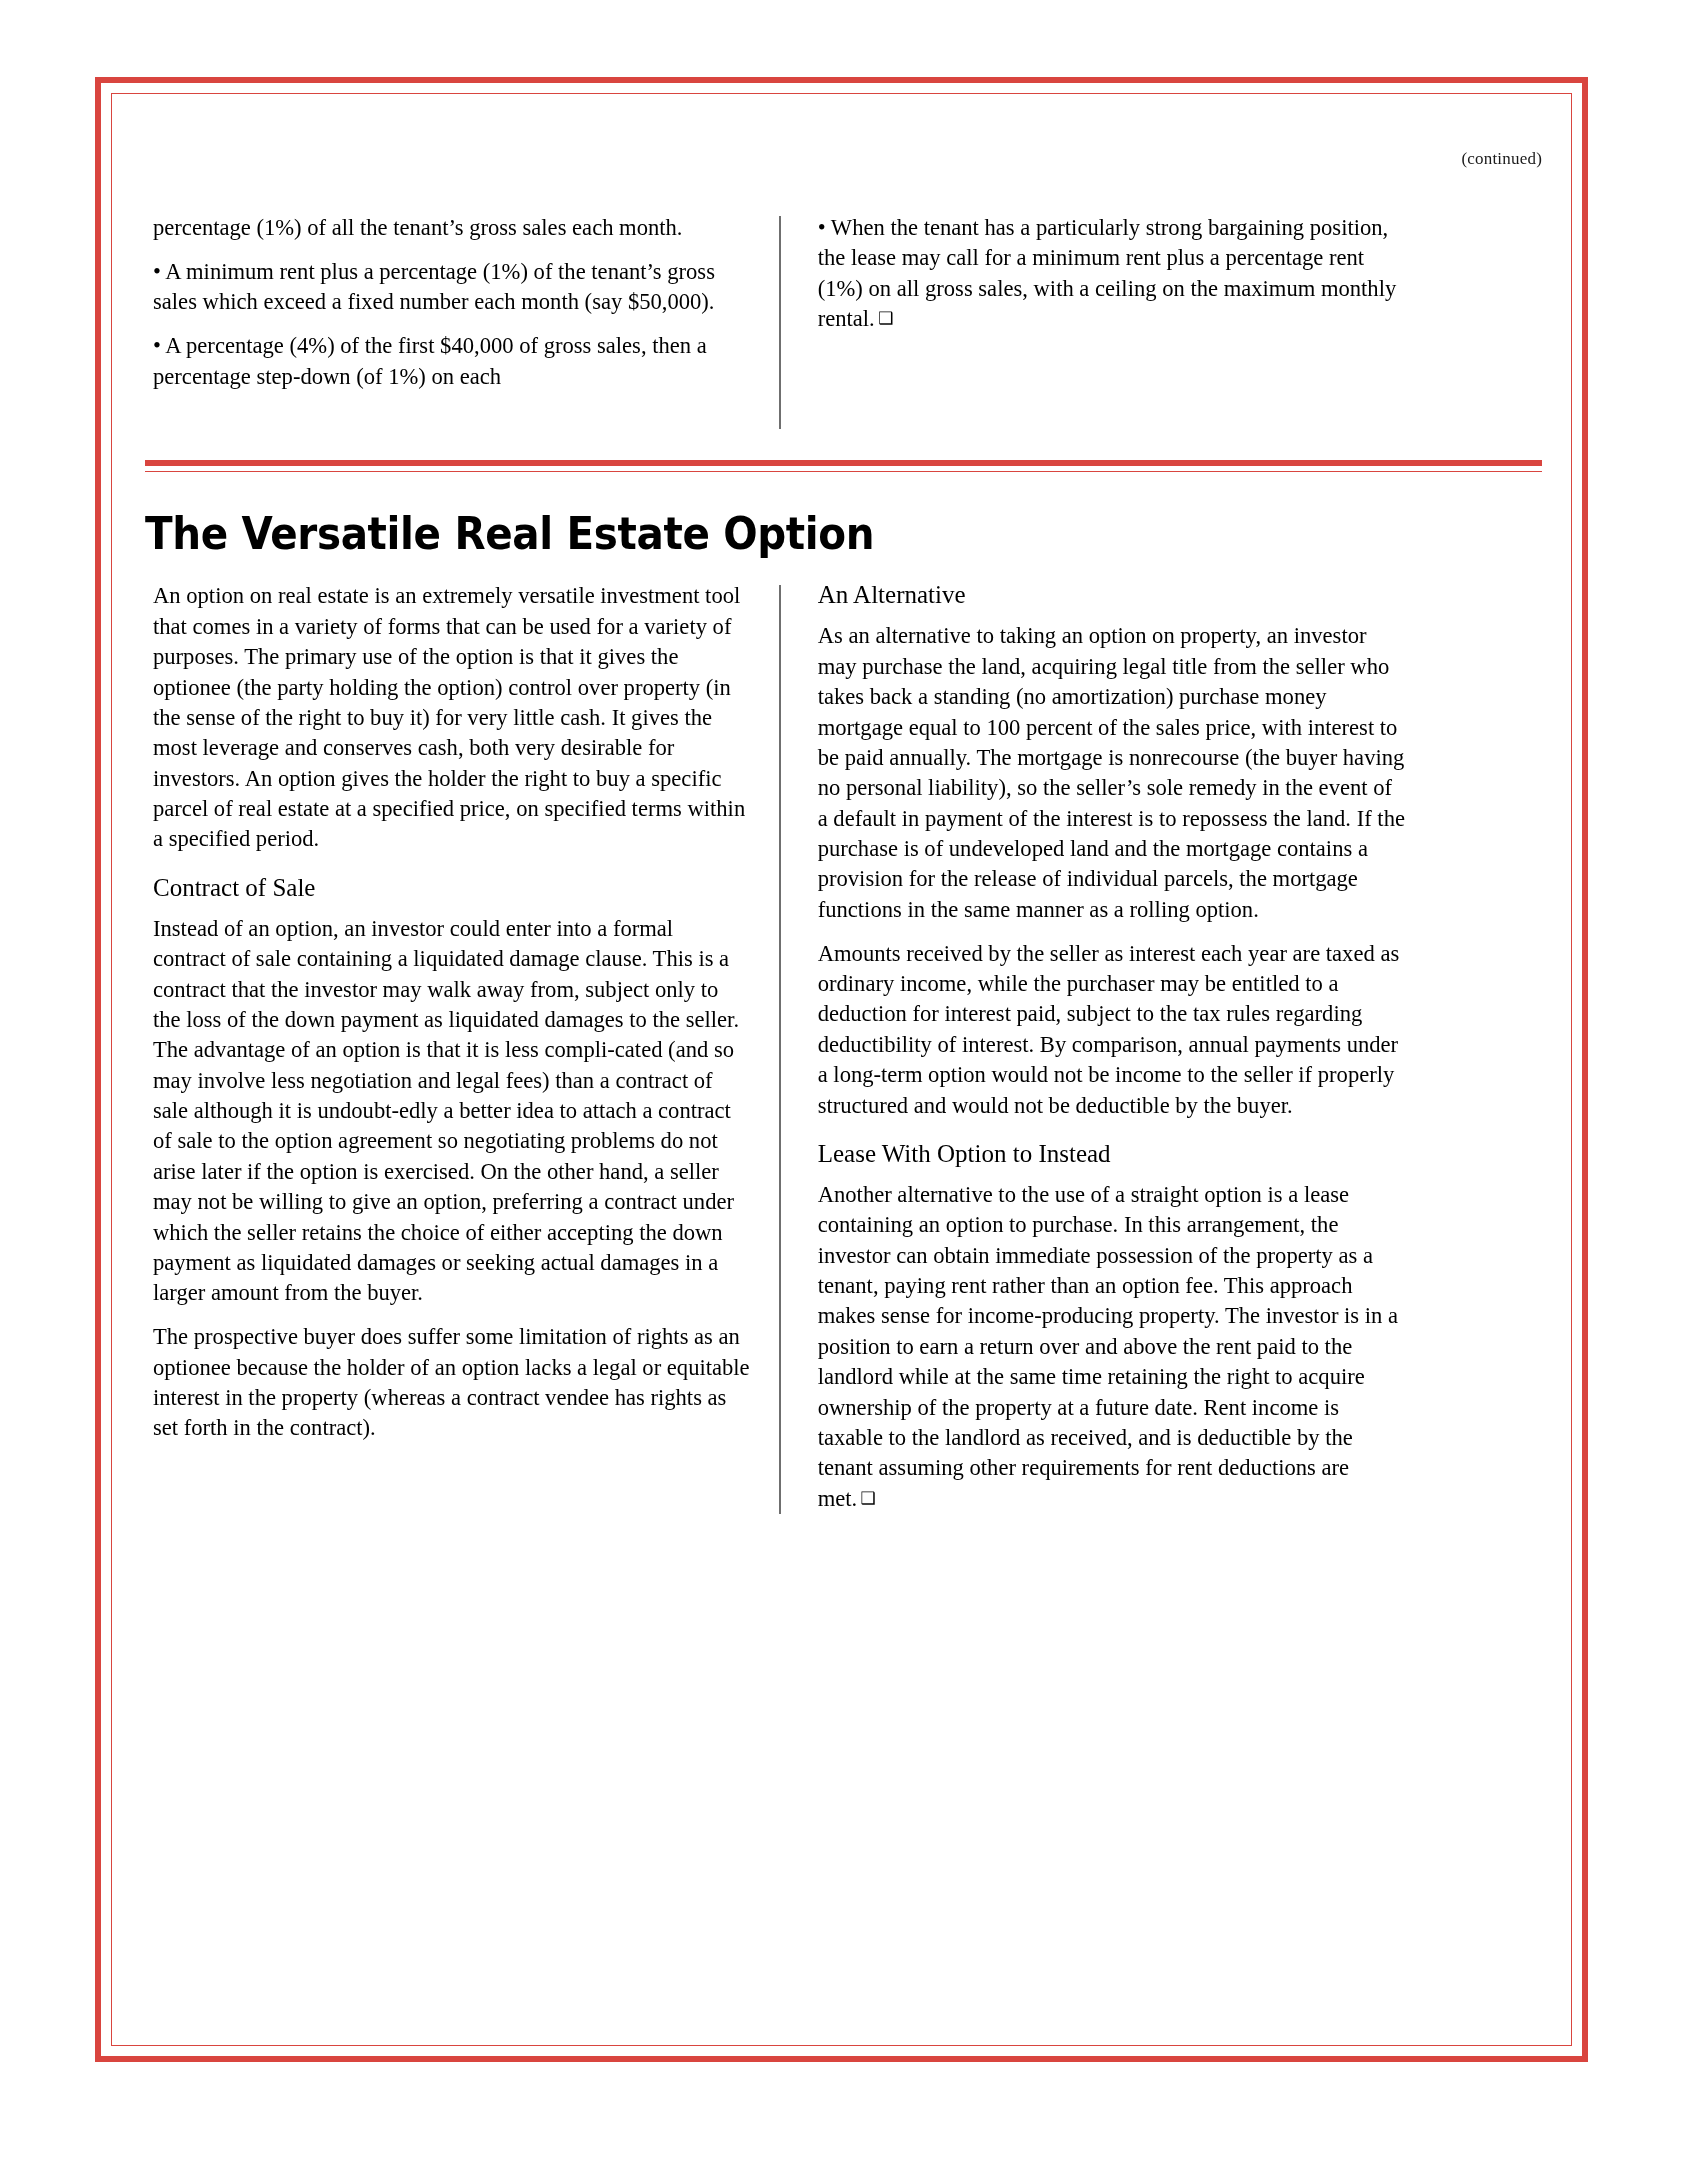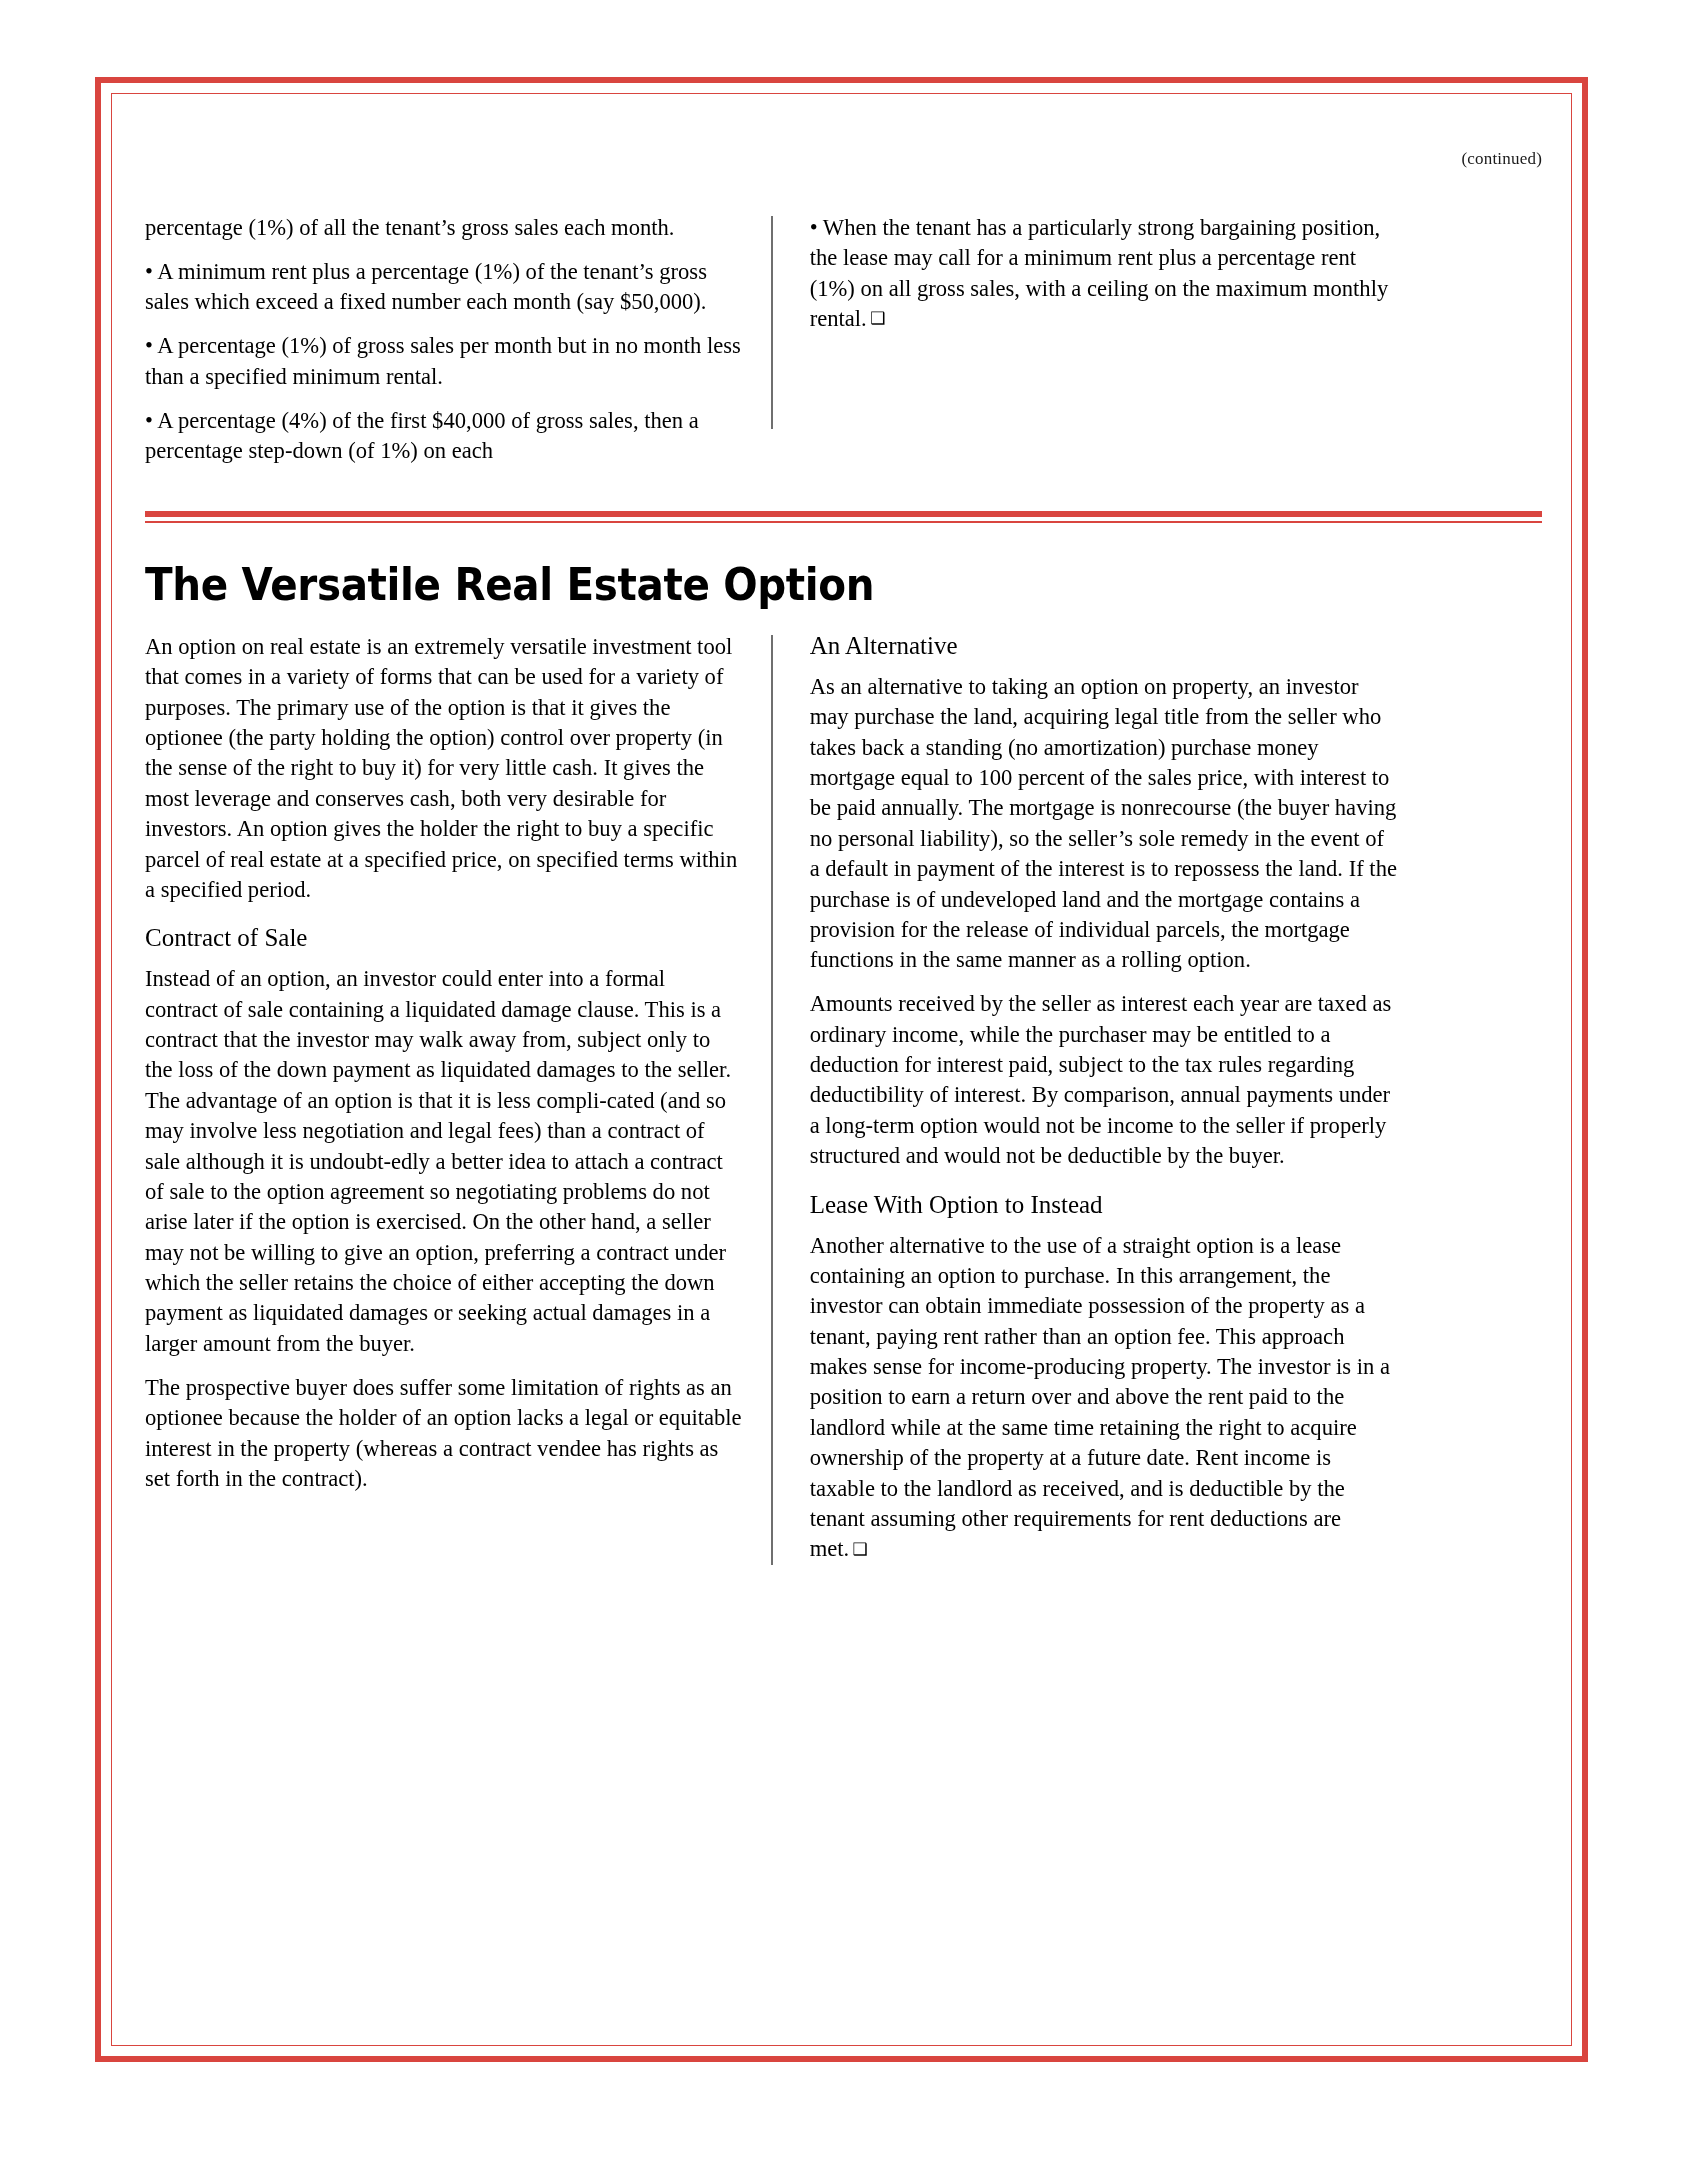--- a/index.html
+++ b/index.html
@@ -55,21 +55,21 @@
   
   .cols {
     display: flex;
     flex-direction: row;
     align-items: flex-start;
   }
   .col {
     width: 626px;
     box-sizing: border-box;
   }
-  .col-left { padding-right: 29px; }
+  .col-left { padding-right: 29px; margin-left: 8px; }
   .col-right { padding-left: 37px; }
 
   .vrule {
     width: 1.7px;
     background: #6f6f6f;
     align-self: stretch;
     margin: 3.4px 0 0 0;
   }
 
   p.body {
@@ -140,21 +140,20 @@
 </div>
 
 <div class="content">
 
   <div class="continued">(continued)</div>
 
   <div class="cols top-section">
     <div class="col col-left">
       <p class="body">percentage (1%) of all the tenant’s gross sales each month.</p>
       <p class="bullet">•  A minimum rent plus a percentage (1%) of the tenant’s gross sales which exceed a fixed number each month (say $50,000).</p>
-      <p class="bullet">•  A percentage (1%) of gross sales per month but in no month less than a specified minimum rental.</p>
       <p class="bullet">•  A percentage (4%) of the first $40,000 of gross sales, then a percentage step-down (of 1%) on each</p>
     </div>
     <div class="vrule"></div>
     <div class="col col-right">
       <p class="bullet"><span>•  When the tenant has a particularly strong bargaining position, the lease may call for a minimum rent plus a percentage rent (1%) on all gross sales, with a ceiling on the maximum monthly rental.</span><span class="endmark">❑</span></p>
     </div>
   </div>
 
   <div class="rule-thick"></div>
   <div class="rule-thin"></div>

